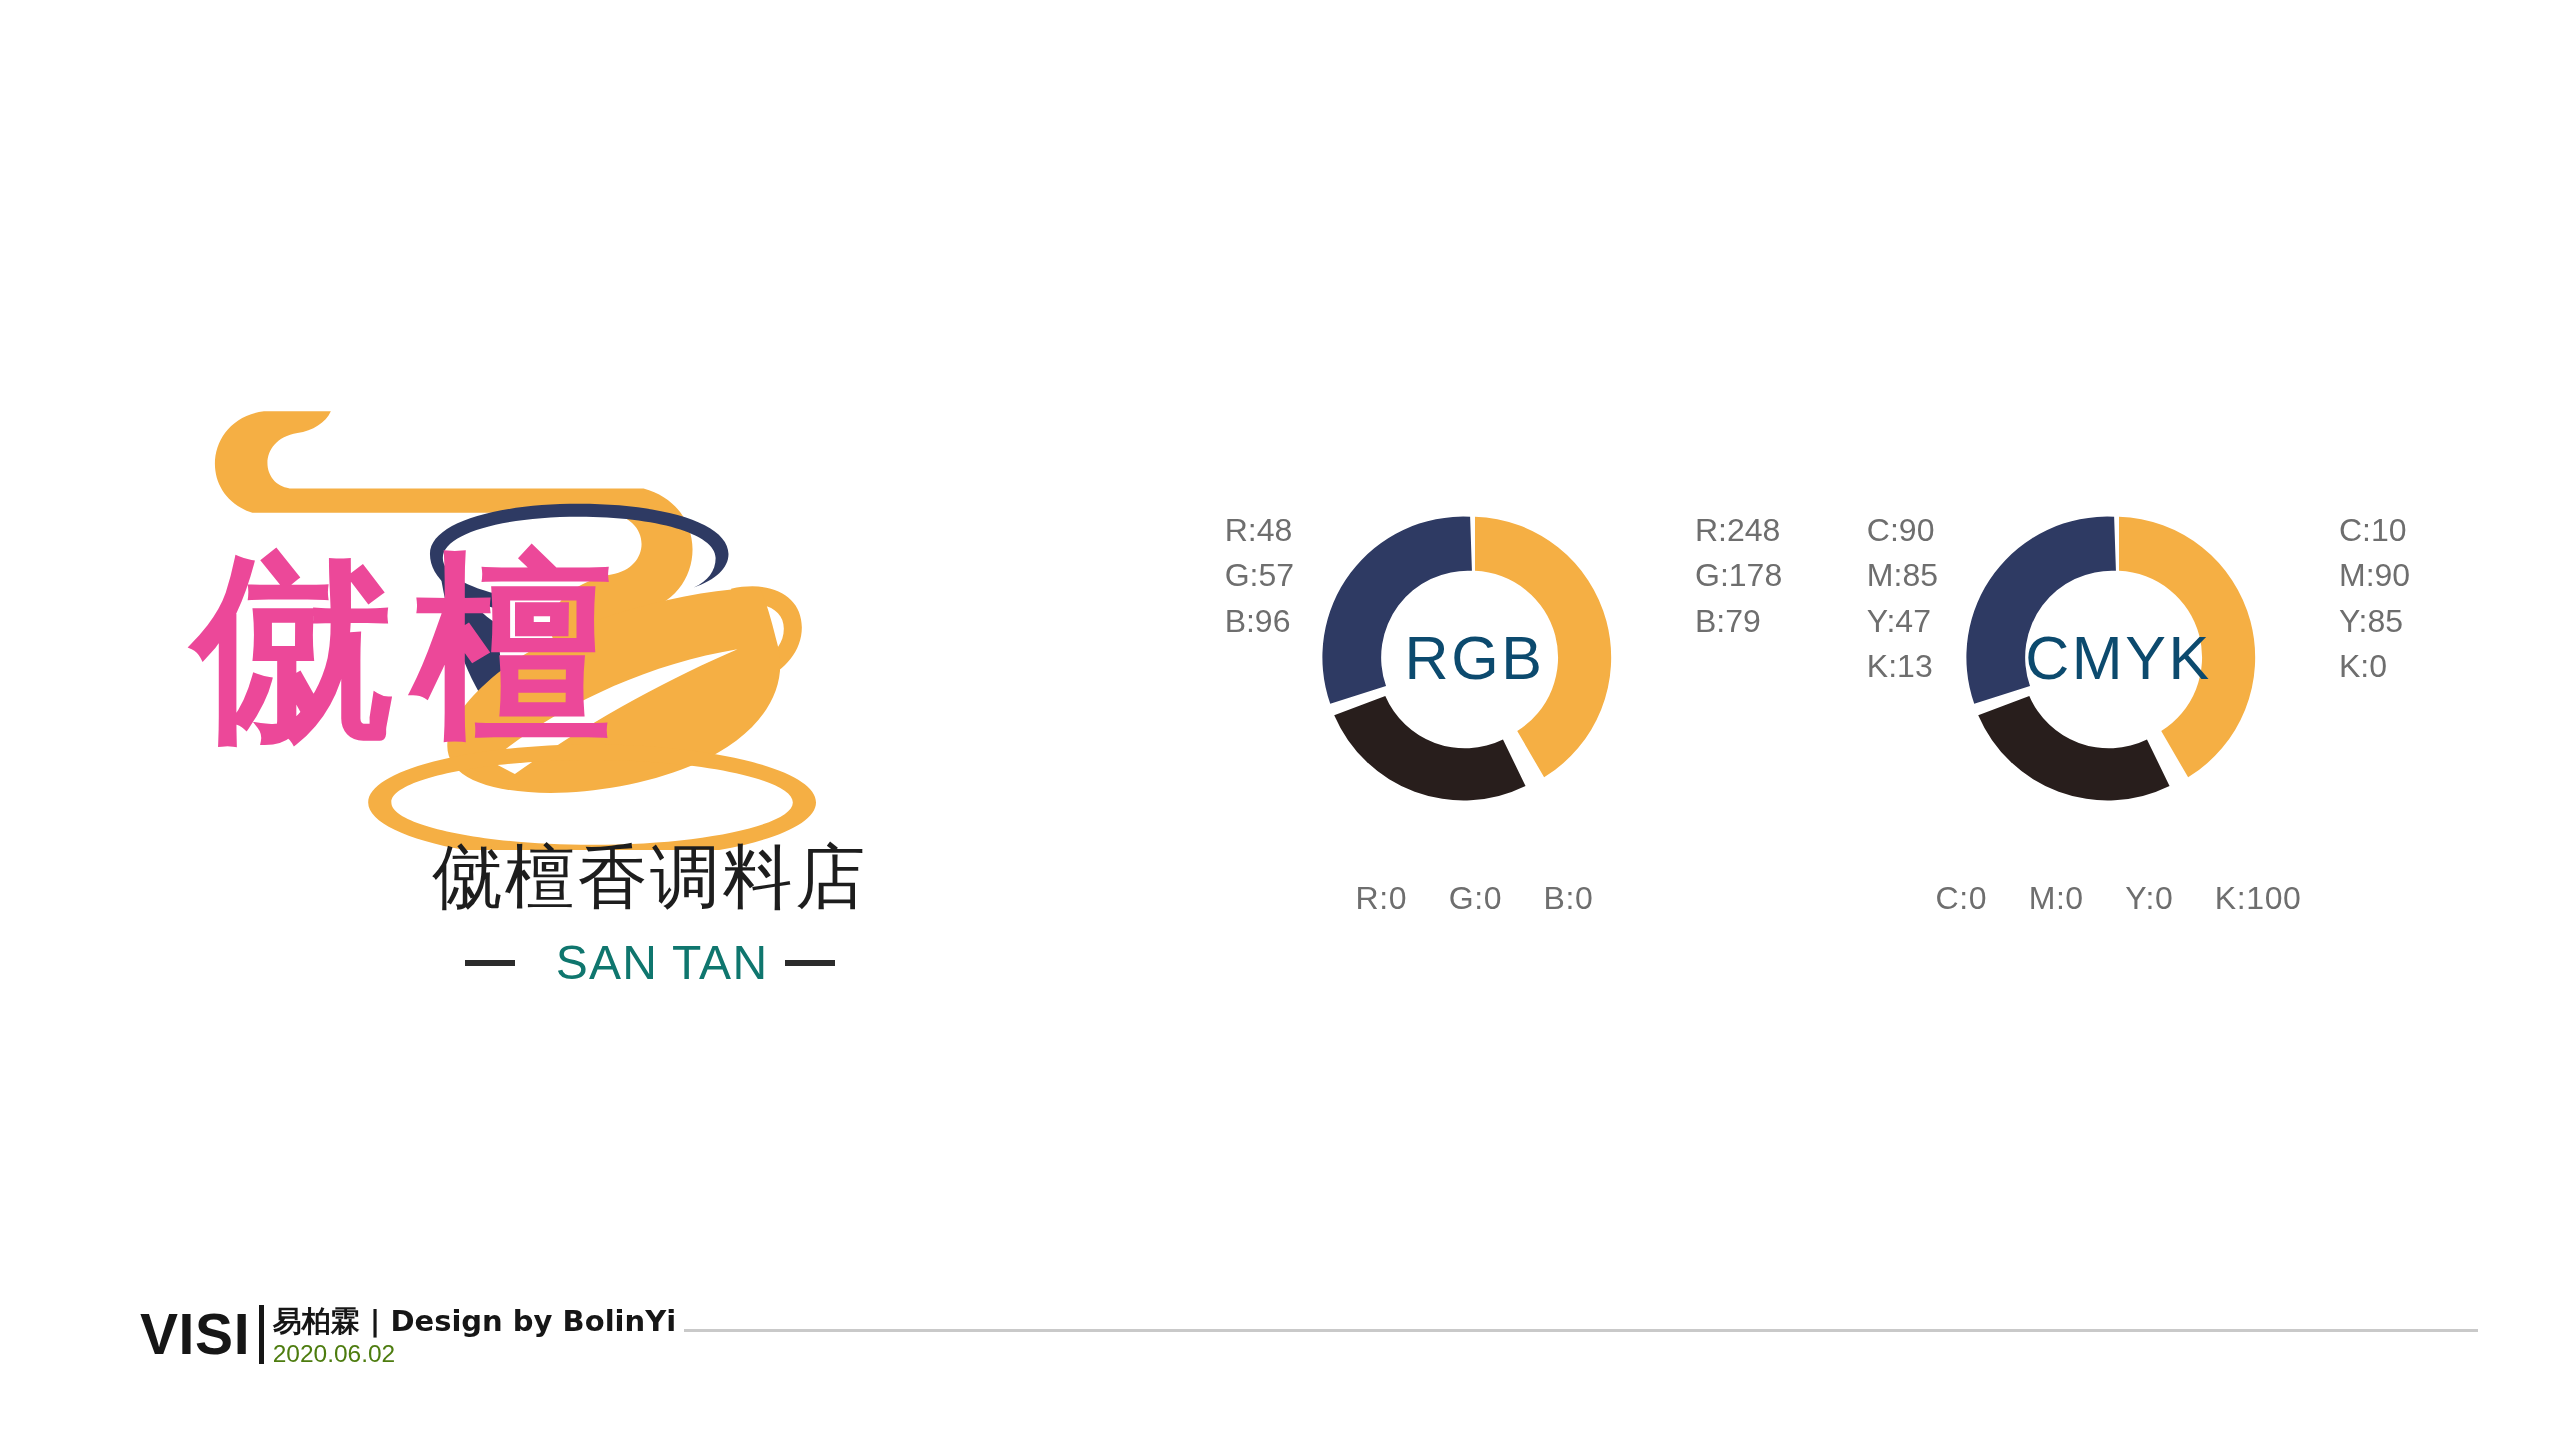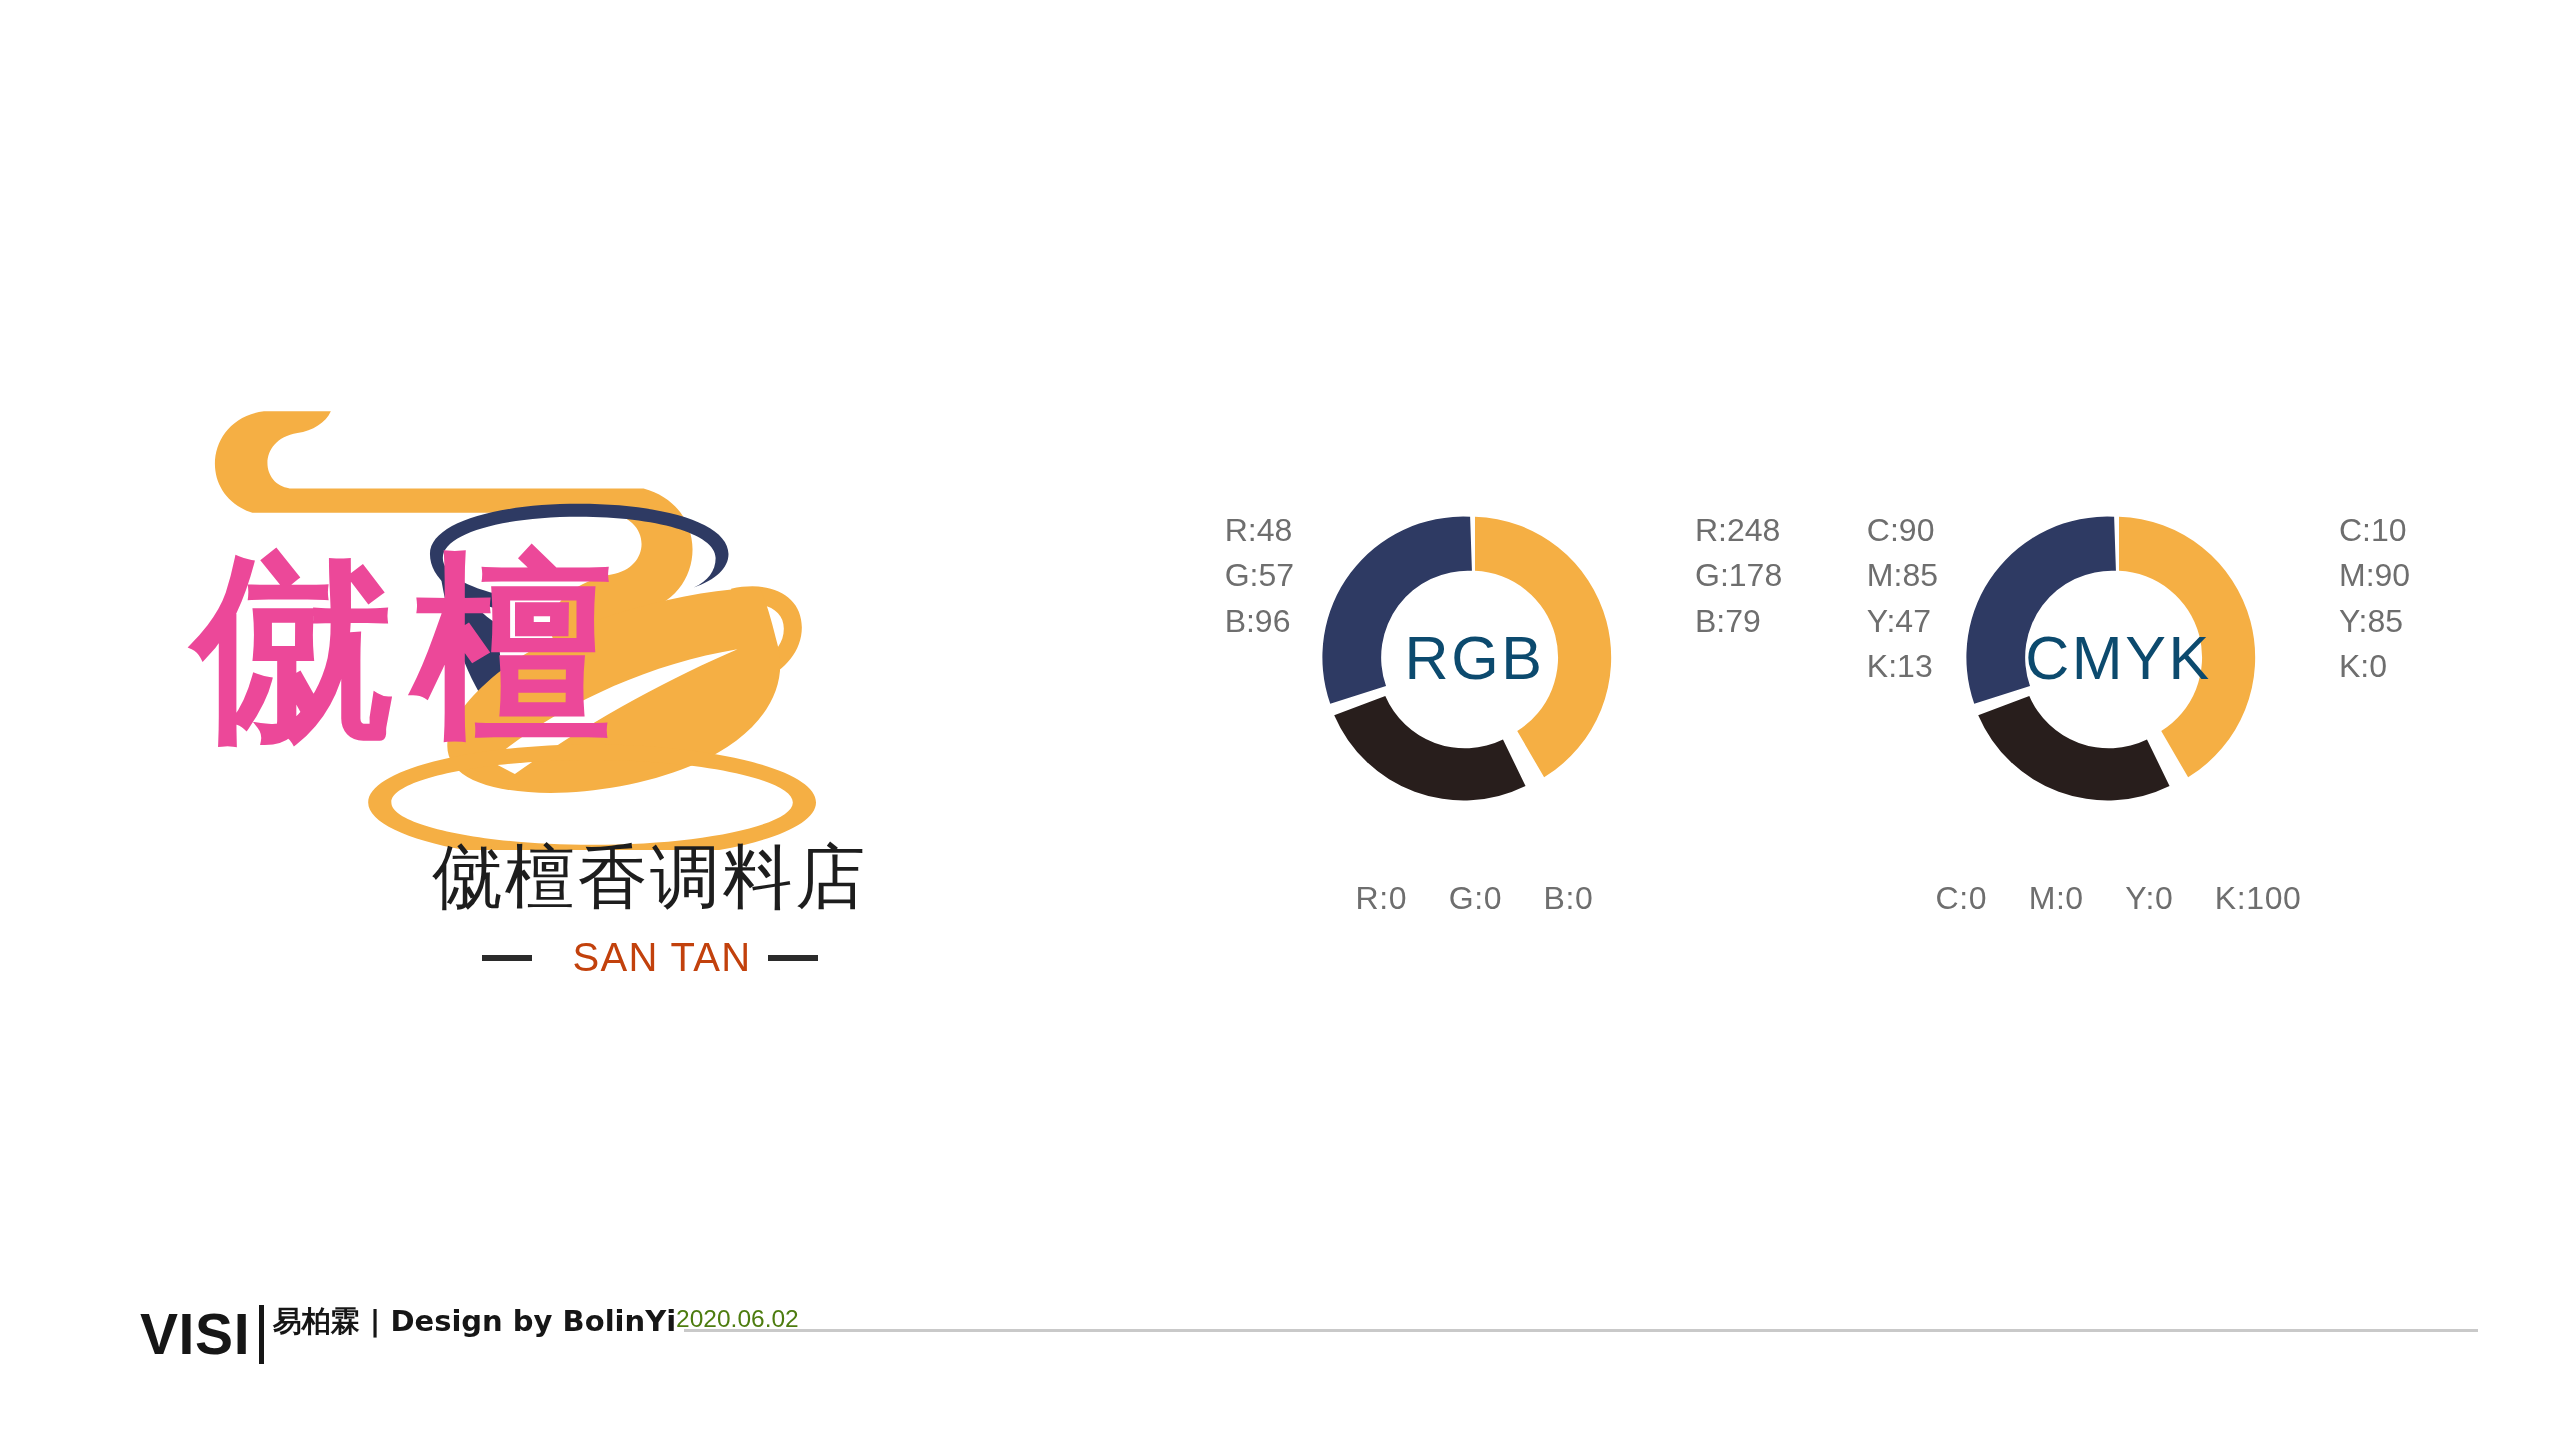--- a/index.html
+++ b/index.html
@@ -68,22 +68,22 @@
     align-items: center;
     justify-content: center;
     gap: 16.7px;
   }
   .tagline-rule {
     width: 50px;
     height: 5.8px;
     background: #2b2b2b;
   }
   #tagline-en {
-    color: #c2410c;
-    font-size: 40px;
+    color: #0f766e;
+    font-size: 48px;
     font-weight: 500;
     letter-spacing: 1.3px;
     white-space: nowrap;
     font-family: "Liberation Sans", sans-serif;
     margin-left: 24px;
   }
 
   
   .donut-block {
     position: absolute;
@@ -174,21 +174,21 @@
     font-family: "Liberation Sans", sans-serif;
   }
   #footer-bar {
     width: 4.5px;
     height: 59px;
     background: #161616;
     margin: 3.9px 9px 0 9px;
   }
   #footer-text-col {
     display: flex;
-    flex-direction: row;
+    flex-direction: column;
     justify-content: flex-start;
     padding-top: 2.6px;
   }
   #footer-line1 {
     color: #161616;
     font-size: 29px;
     font-weight: 600;
     line-height: 35px;
     white-space: nowrap;
     font-family: "DejaVu Sans", sans-serif;

